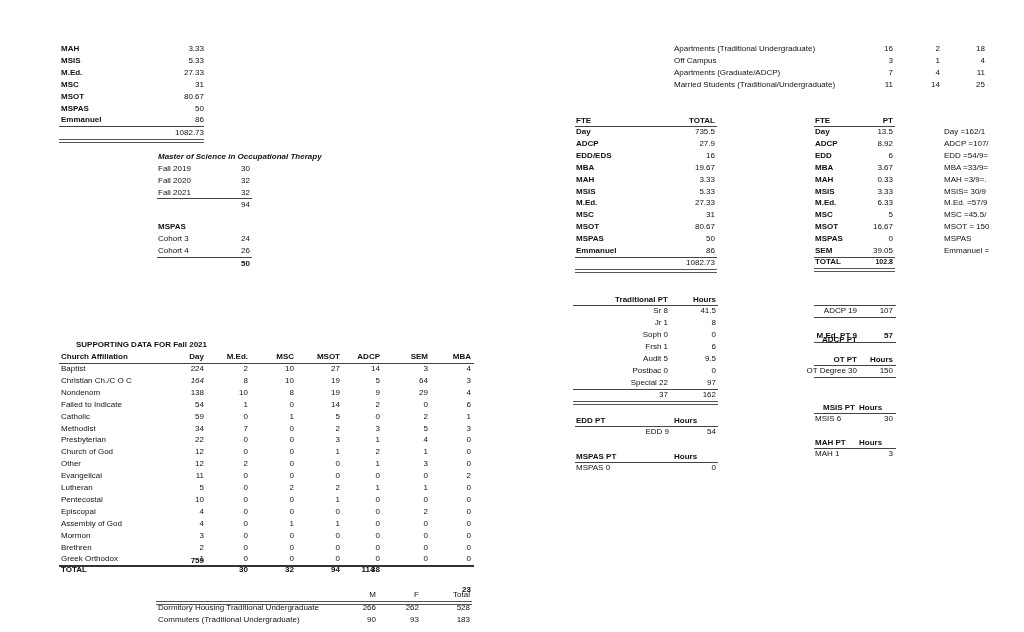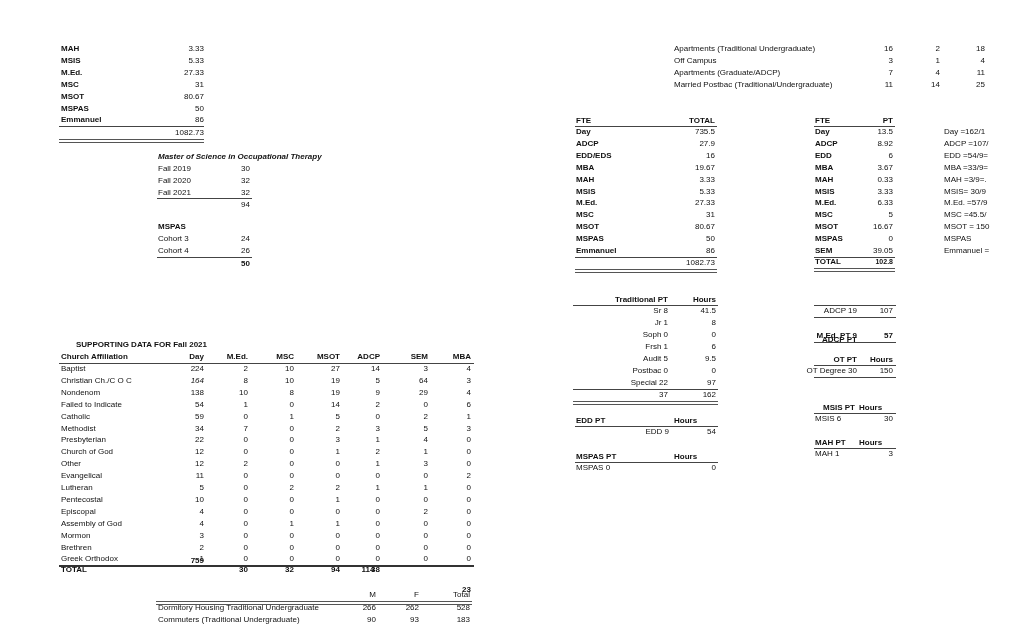--- a/index.html
+++ b/index.html
@@ -246,21 +246,21 @@
       <div class="abs" style="top: 43px; white-space: nowrap; font-size: 8px; line-height: 12px; left: 820px; width: 120px; text-align: right;">2</div>
       <div class="abs" style="top: 43px; white-space: nowrap; font-size: 8px; line-height: 12px; left: 865px; width: 120px; text-align: right;">18</div>
       <div class="abs" style="top: 55px; white-space: nowrap; font-size: 8px; line-height: 12px; left: 674px;">Off Campus</div>
       <div class="abs" style="top: 55px; white-space: nowrap; font-size: 8px; line-height: 12px; left: 773px; width: 120px; text-align: right;">3</div>
       <div class="abs" style="top: 55px; white-space: nowrap; font-size: 8px; line-height: 12px; left: 820px; width: 120px; text-align: right;">1</div>
       <div class="abs" style="top: 55px; white-space: nowrap; font-size: 8px; line-height: 12px; left: 865px; width: 120px; text-align: right;">4</div>
       <div class="abs" style="top: 67px; white-space: nowrap; font-size: 8px; line-height: 12px; left: 674px;">Apartments (Graduate/ADCP)</div>
       <div class="abs" style="top: 67px; white-space: nowrap; font-size: 8px; line-height: 12px; left: 773px; width: 120px; text-align: right;">7</div>
       <div class="abs" style="top: 67px; white-space: nowrap; font-size: 8px; line-height: 12px; left: 820px; width: 120px; text-align: right;">4</div>
       <div class="abs" style="top: 67px; white-space: nowrap; font-size: 8px; line-height: 12px; left: 865px; width: 120px; text-align: right;">11</div>
-      <div class="abs" style="top: 79px; white-space: nowrap; font-size: 8px; line-height: 12px; left: 674px;">Married Postbac (Traditional/Undergraduate)</div>
+      <div class="abs" style="top: 79px; white-space: nowrap; font-size: 8px; line-height: 12px; left: 674px;">Married Students (Traditional/Undergraduate)</div>
       <div class="abs" style="top: 79px; white-space: nowrap; font-size: 8px; line-height: 12px; left: 773px; width: 120px; text-align: right;">11</div>
       <div class="abs" style="top: 79px; white-space: nowrap; font-size: 8px; line-height: 12px; left: 820px; width: 120px; text-align: right;">14</div>
       <div class="abs" style="top: 79px; white-space: nowrap; font-size: 8px; line-height: 12px; left: 865px; width: 120px; text-align: right;">25</div>
     </div>
 </div>
 
 <div class="cal">
   <div id="ftot">
       <div class="abs b" style="top: 115px; white-space: nowrap; font-size: 8px; line-height: 12px; left: 576px;">FTE</div>
       <div class="abs b" style="top: 115px; white-space: nowrap; font-size: 8px; line-height: 12px; left: 595px; width: 120px; text-align: right;">TOTAL</div>

